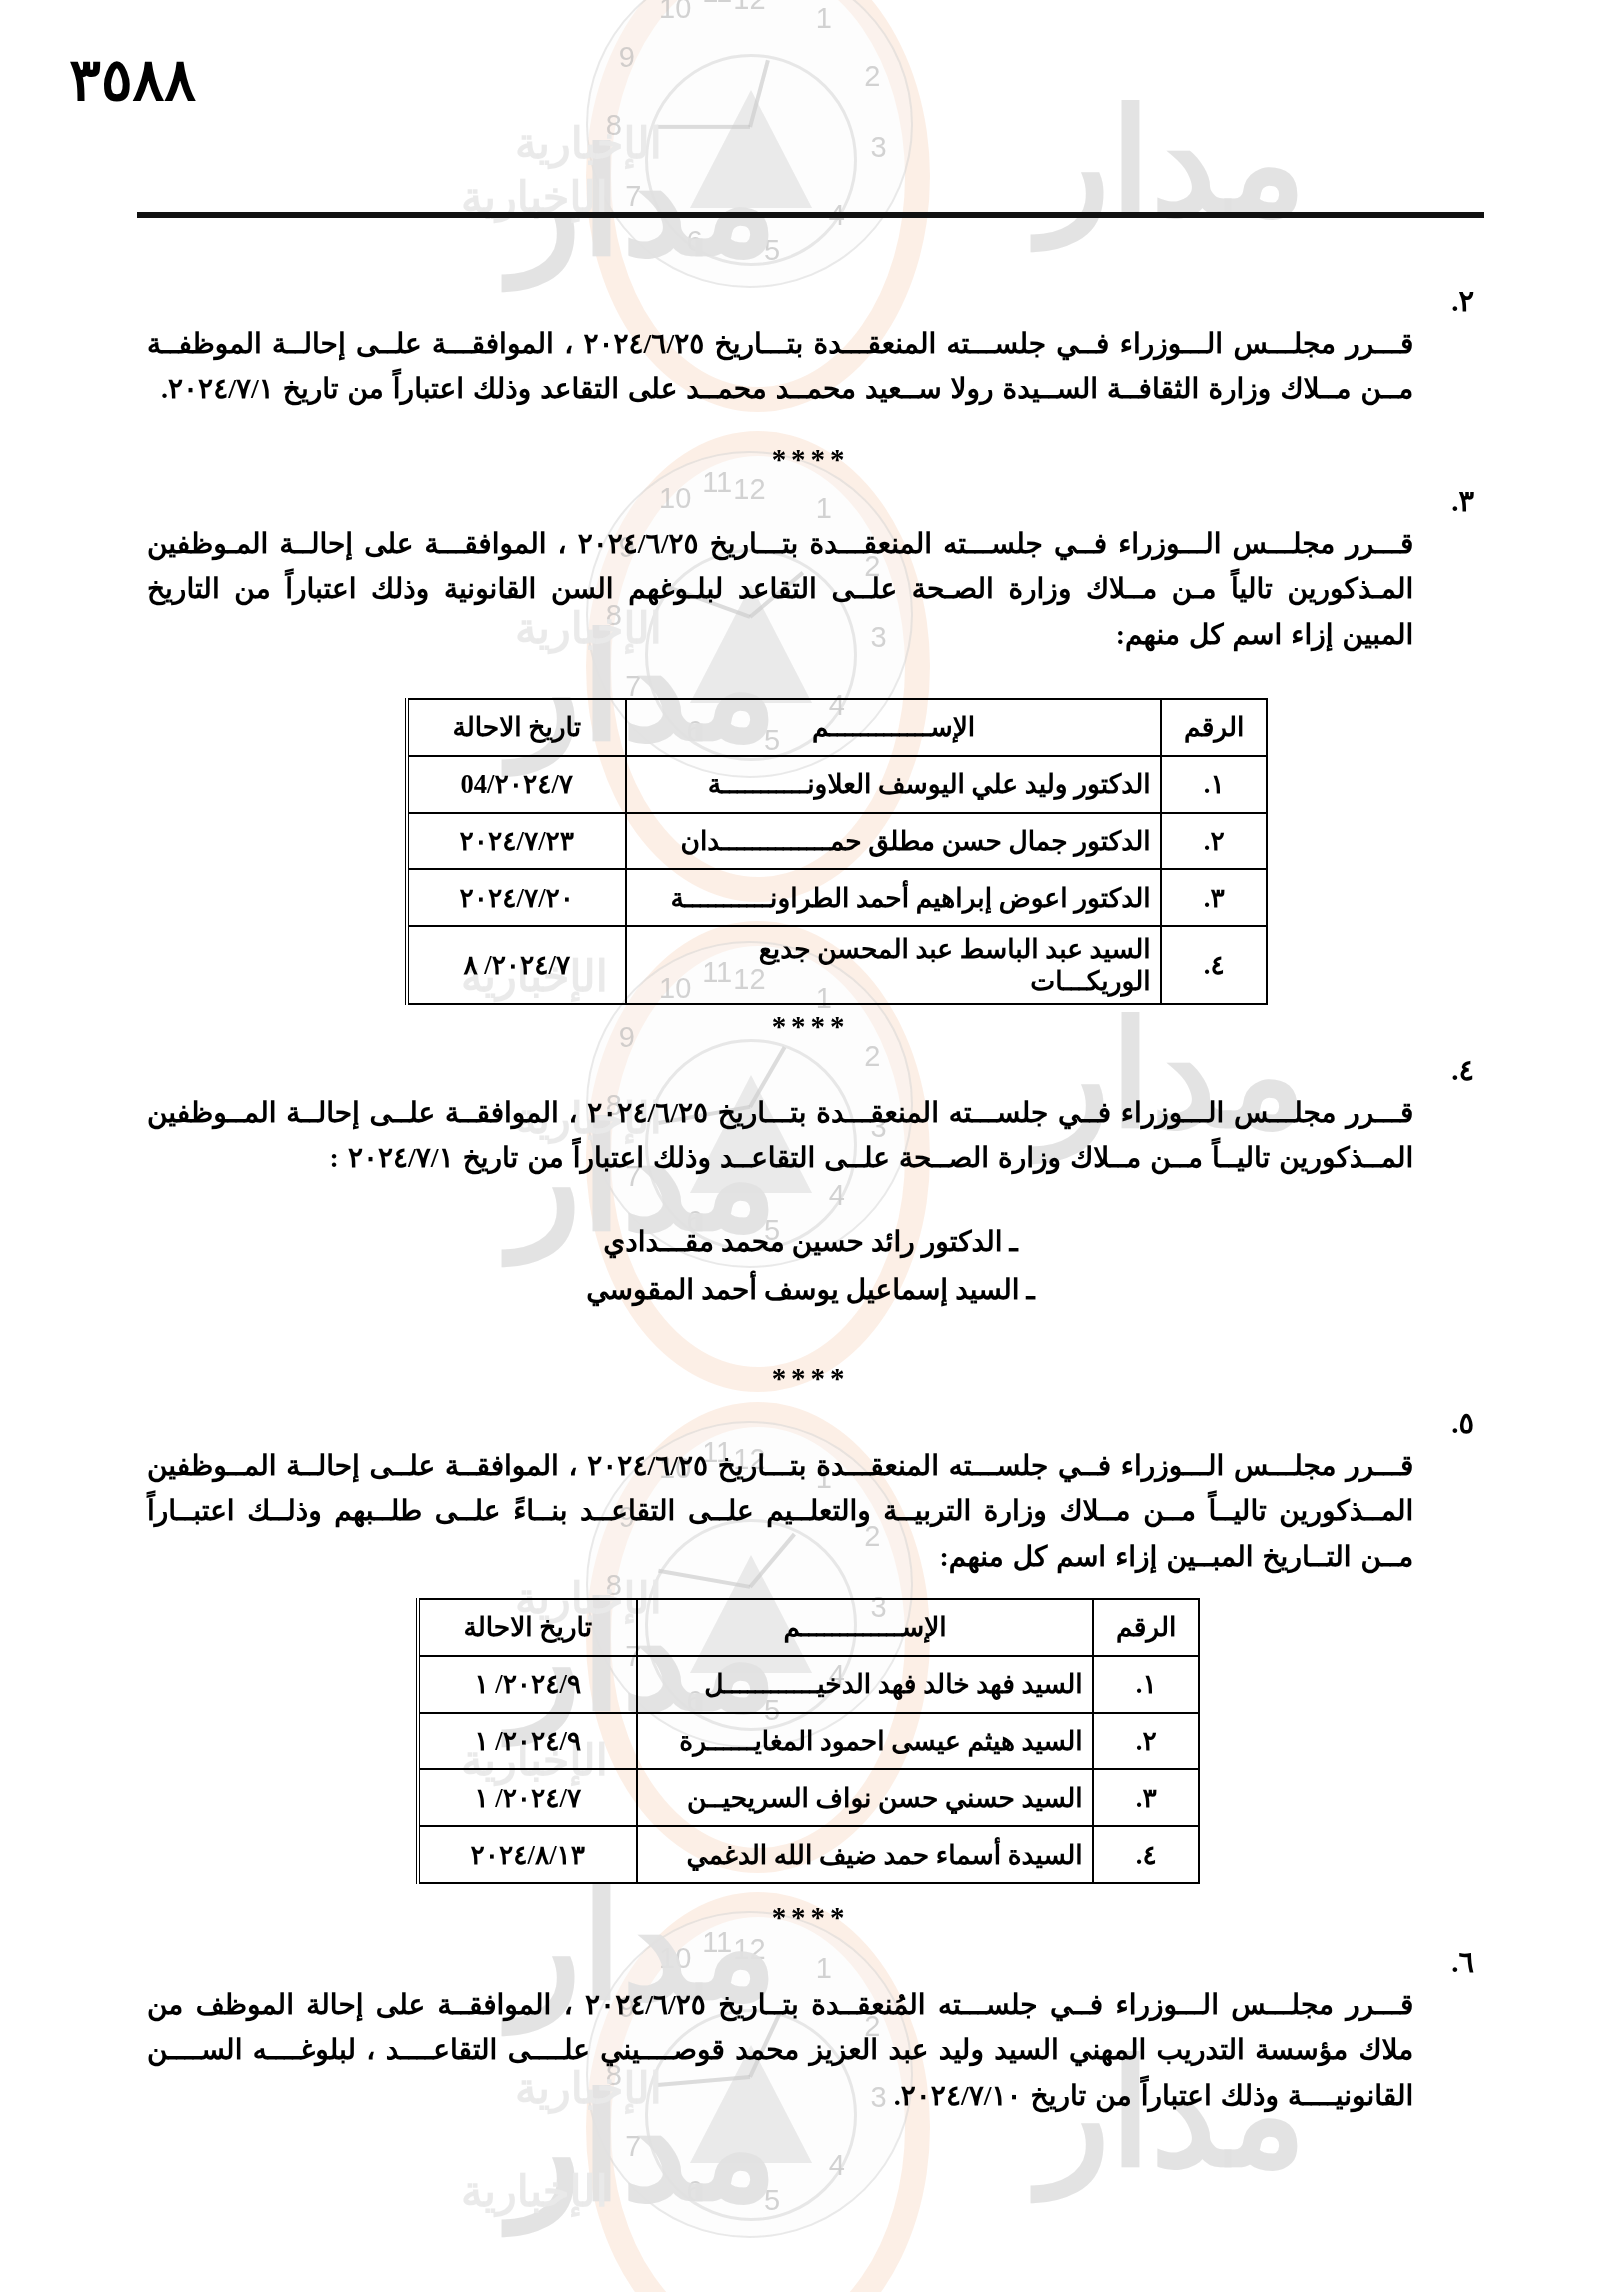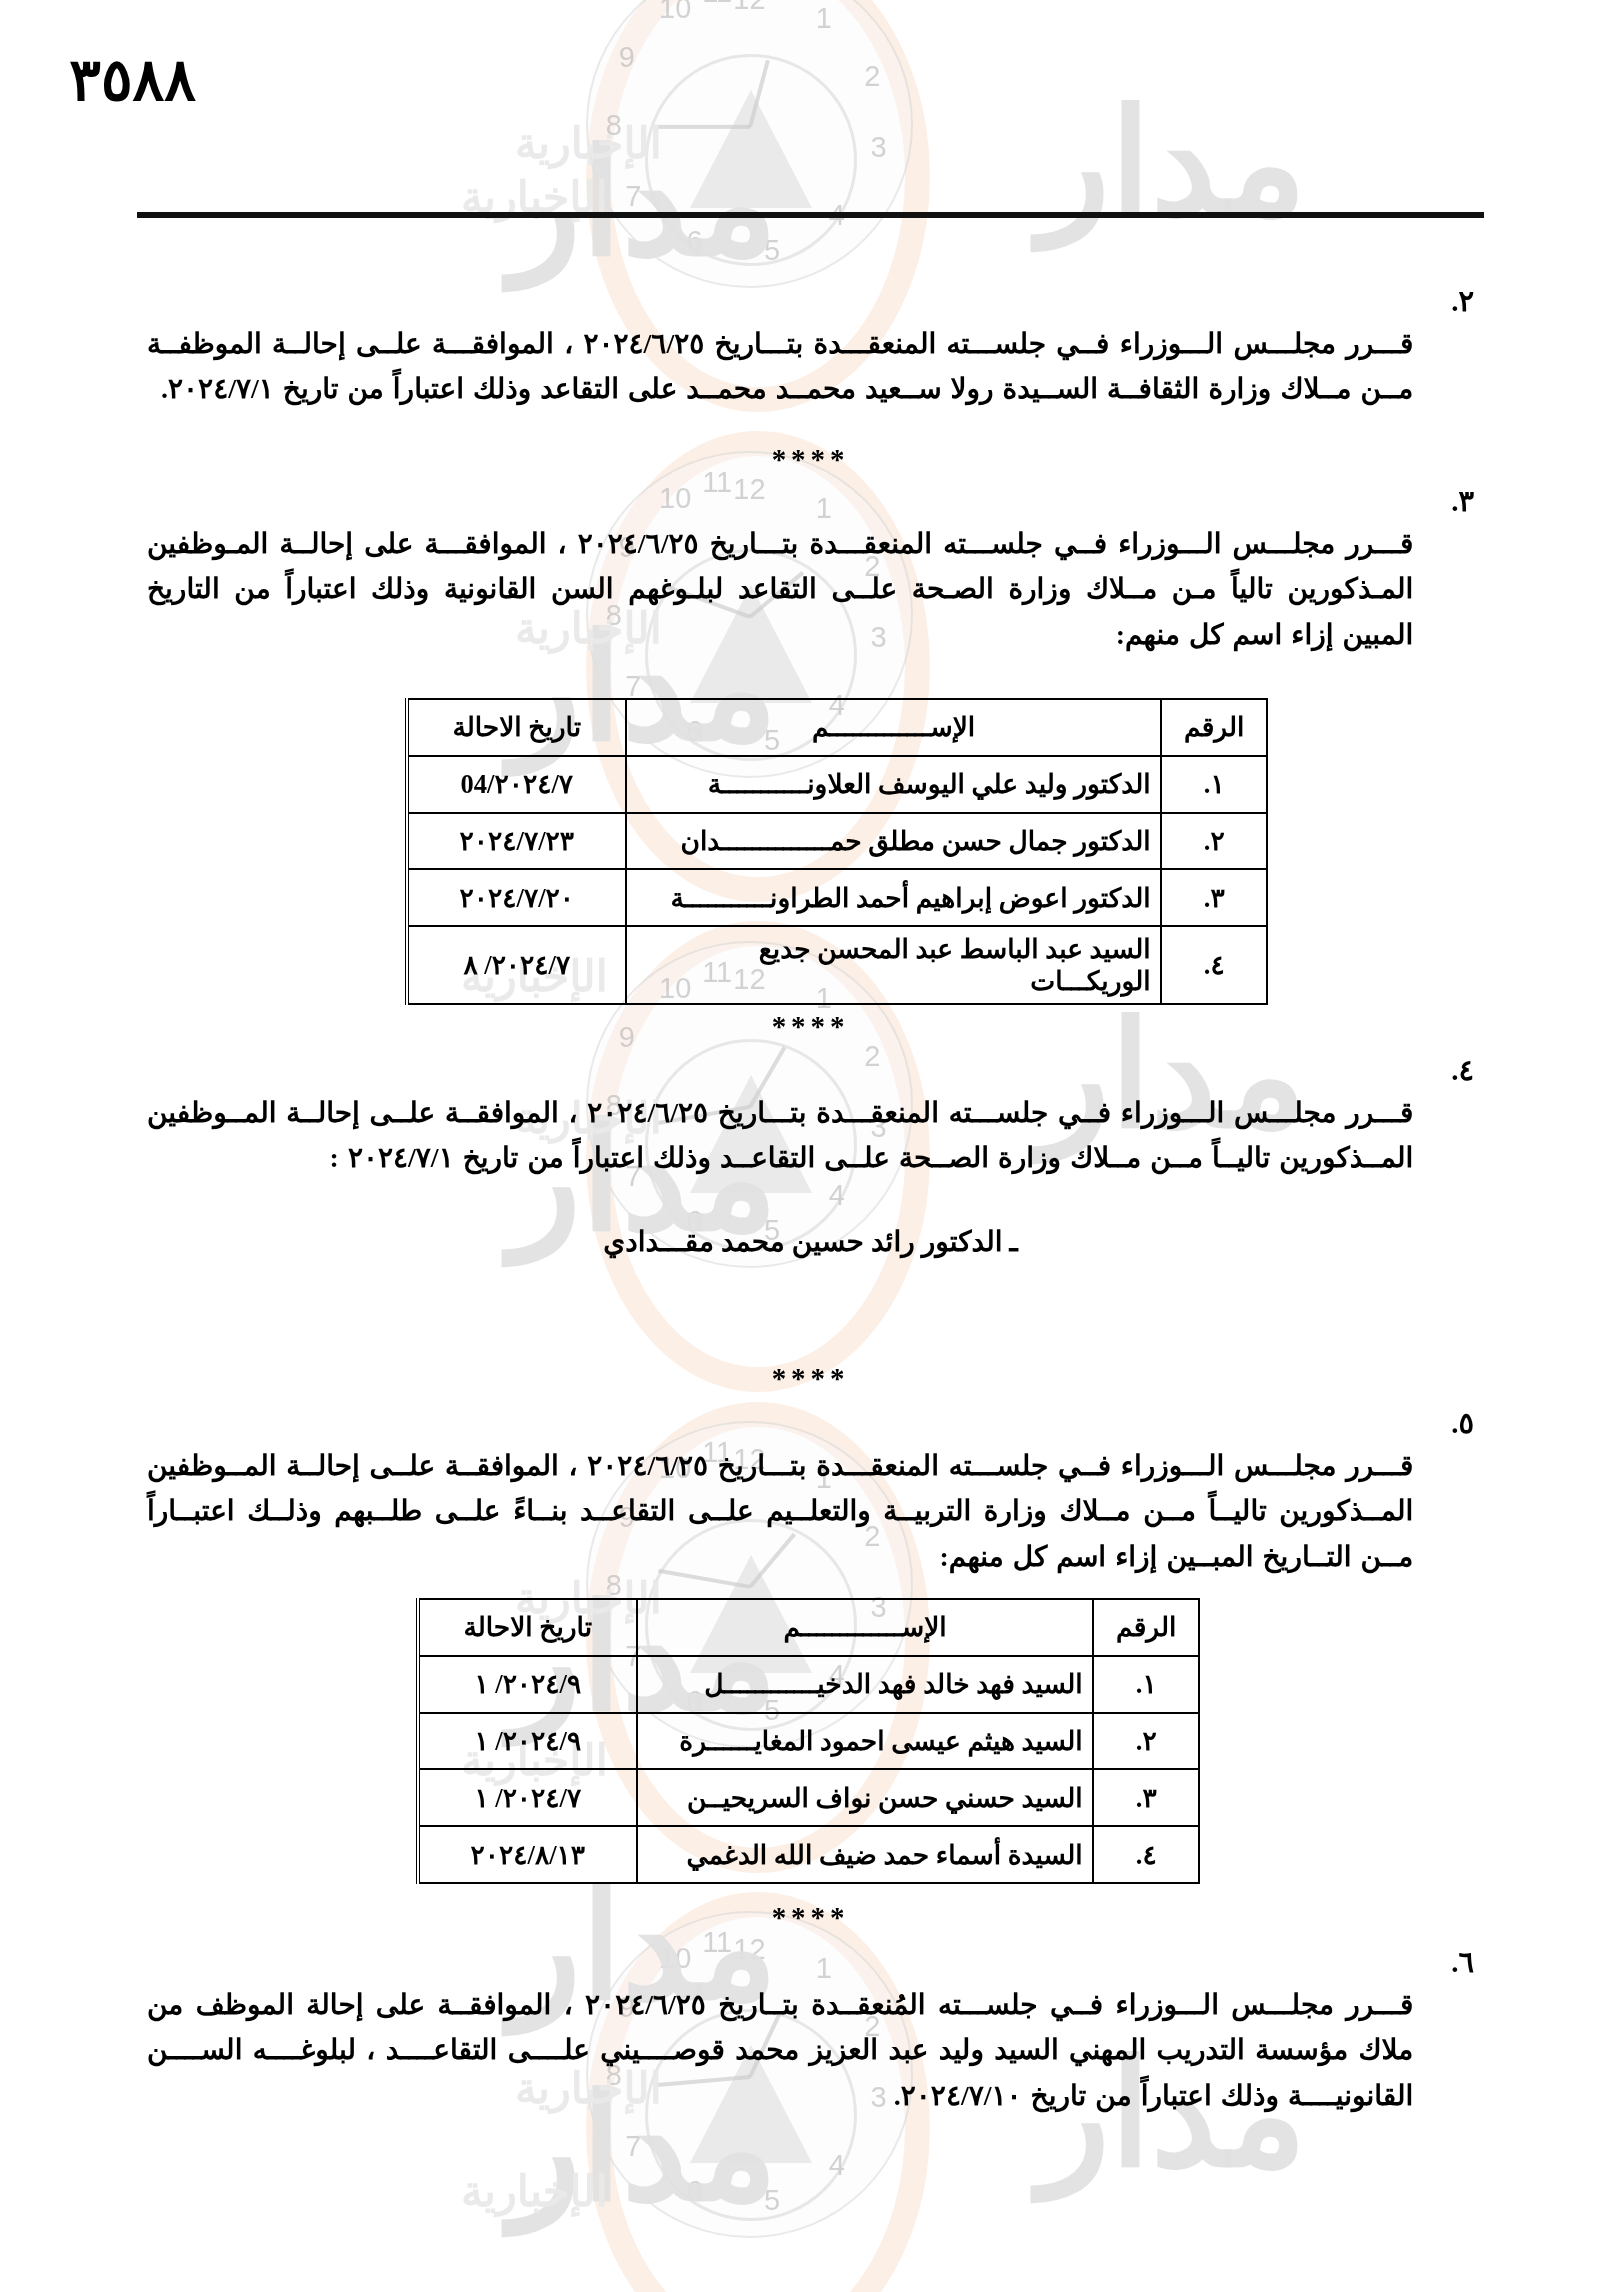--- a/index.html
+++ b/index.html
@@ -391,20 +391,21 @@
 
     <div class="item" style="top:1051px;">
       <div class="item-num">٤.</div>
       <div class="item-body">
         <div class="para">قـــرر مجلـــس الـــوزراء فــي جلســـته المنعقـــدة بتـــاريخ ٢٠٢٤/٦/٢٥ ، الموافقــة علــى إحالــة المــوظفين المــذكورين تاليــاً مــن مــلاك وزارة الصــحة علــى التقاعــد وذلك اعتباراً من تاريخ ٢٠٢٤/٧/١ :</div>
       </div>
     </div>
 
     <div class="names-block" style="top:1218px;">
       <div class="name-line">ـ الدكتور رائد حسين محمد مقـــدادي</div>
+      <div class="name-line">ـ السيد إسماعيل يوسف أحمد المقوسي</div>
     </div>
 
     <div class="stars" style="top:1362px;">****</div>
 
     <div class="item" style="top:1404px;">
       <div class="item-num">٥.</div>
       <div class="item-body">
         <div class="para">قـــرر مجلـــس الـــوزراء فــي جلســـته المنعقـــدة بتـــاريخ ٢٠٢٤/٦/٢٥ ، الموافقــة علــى إحالــة المــوظفين المــذكورين تاليــاً مــن مــلاك وزارة التربيــة والتعلــيم علــى التقاعــد بنــاءً علــى طلــبهم وذلــك اعتبــاراً مــن التــاريخ المبــين إزاء اسم كل منهم:</div>
       </div>
     </div>

